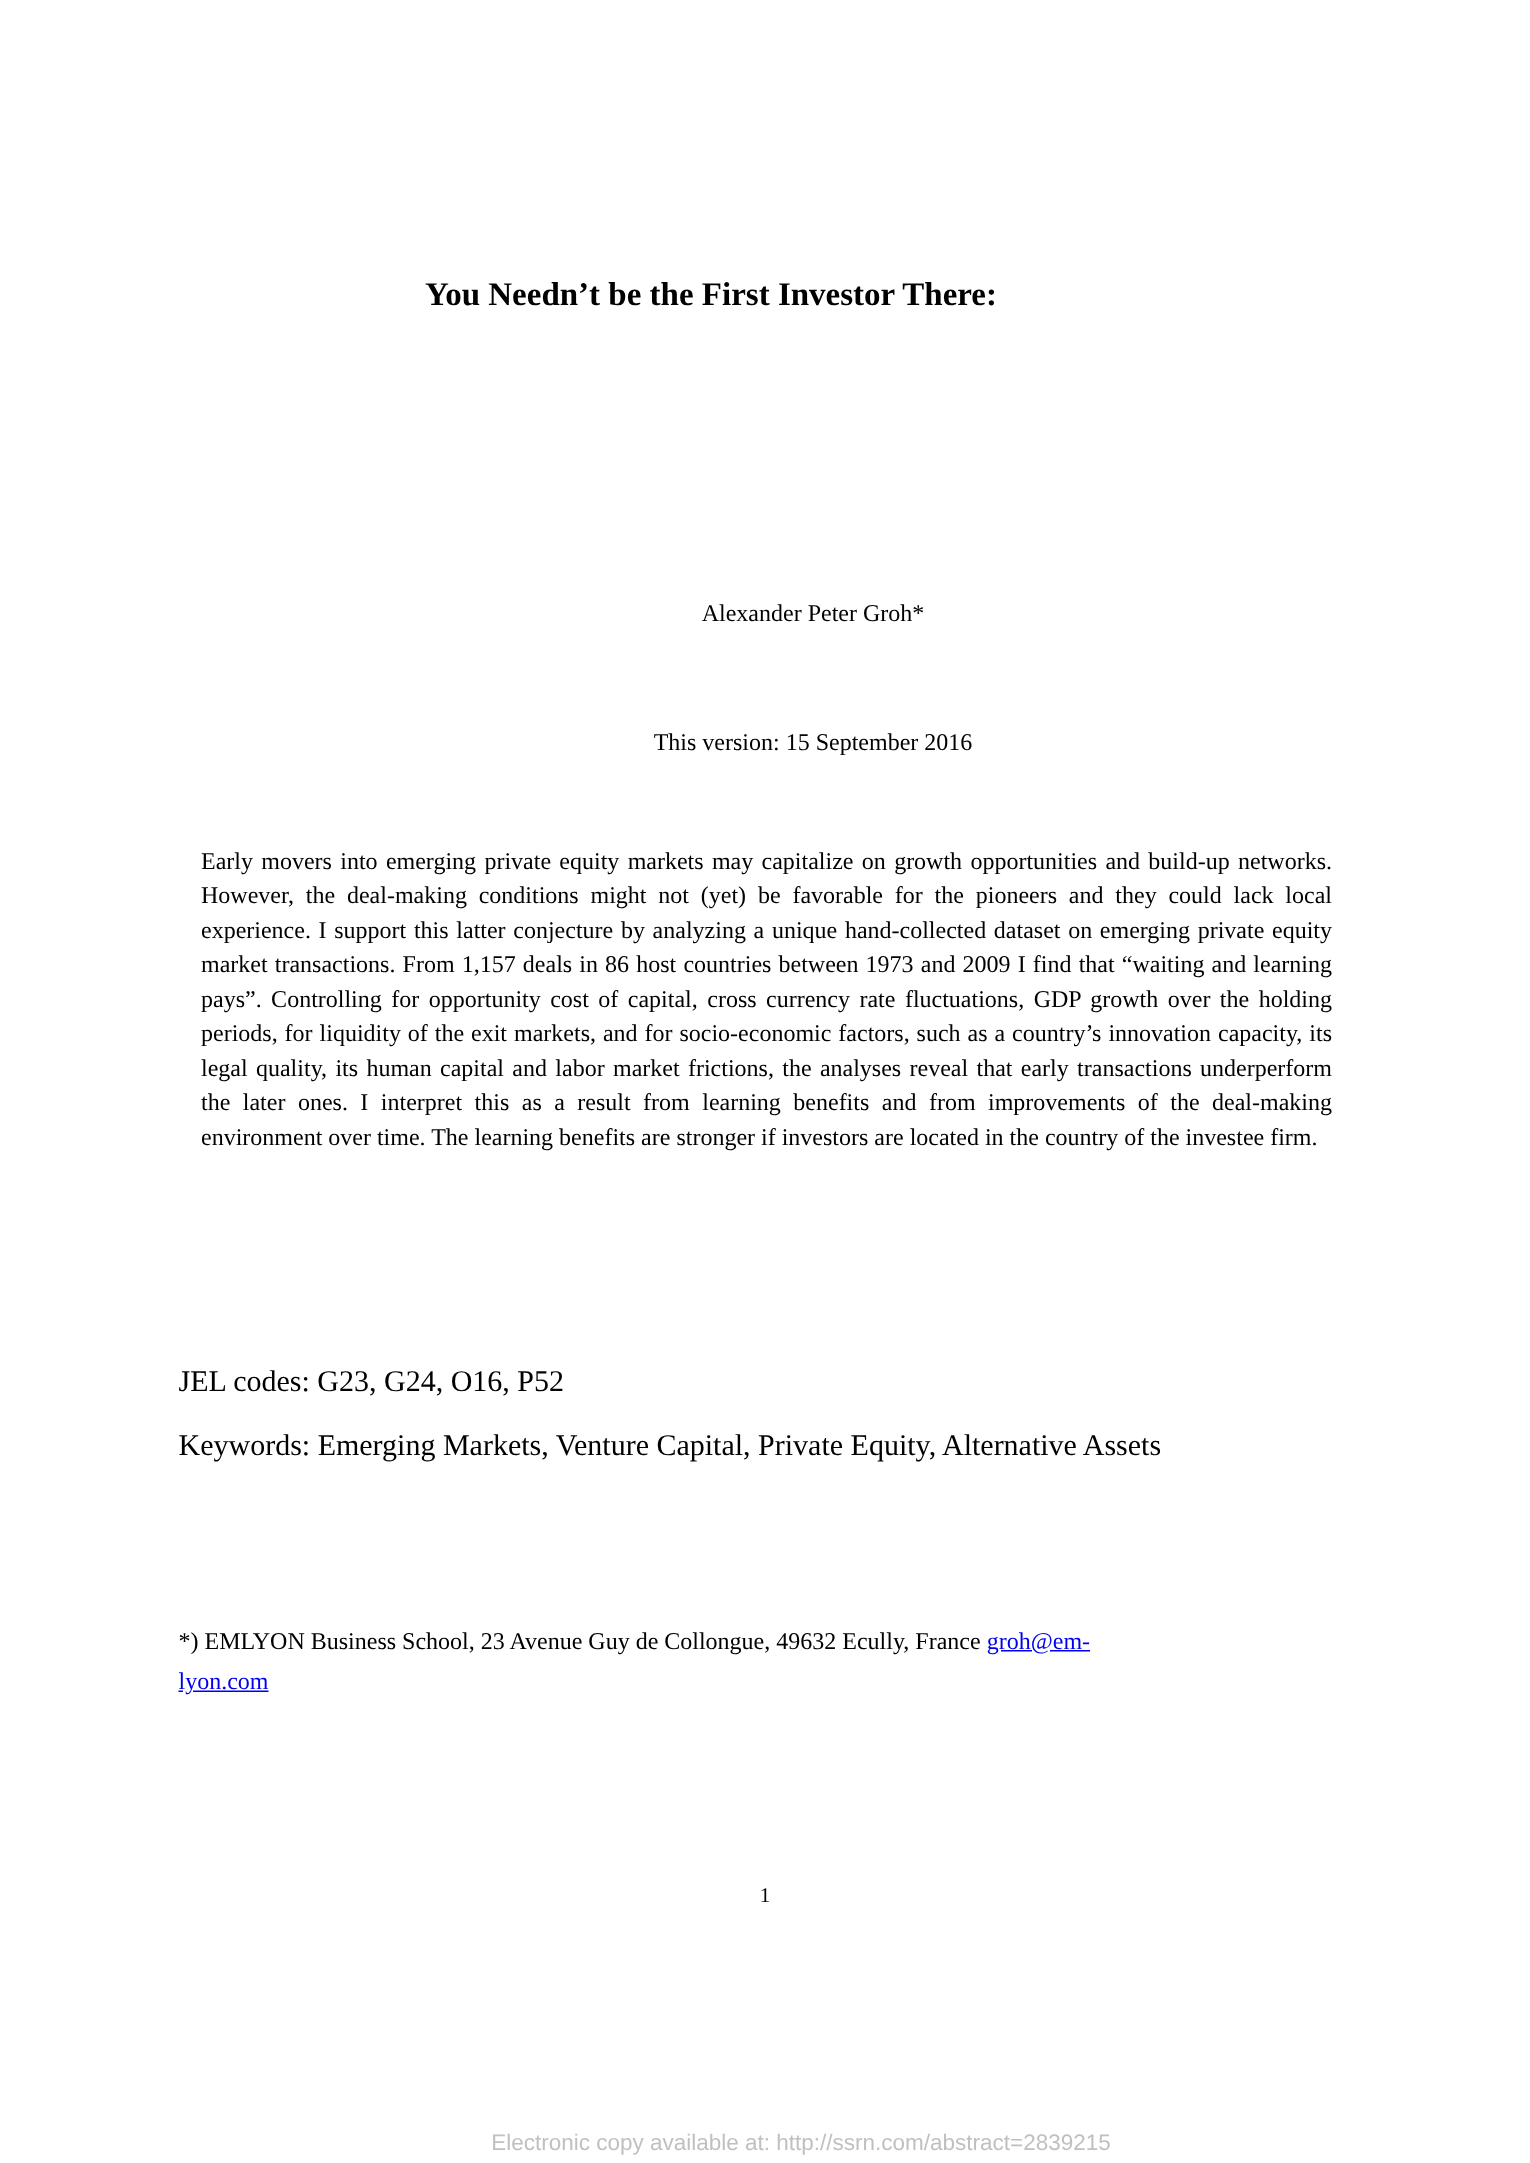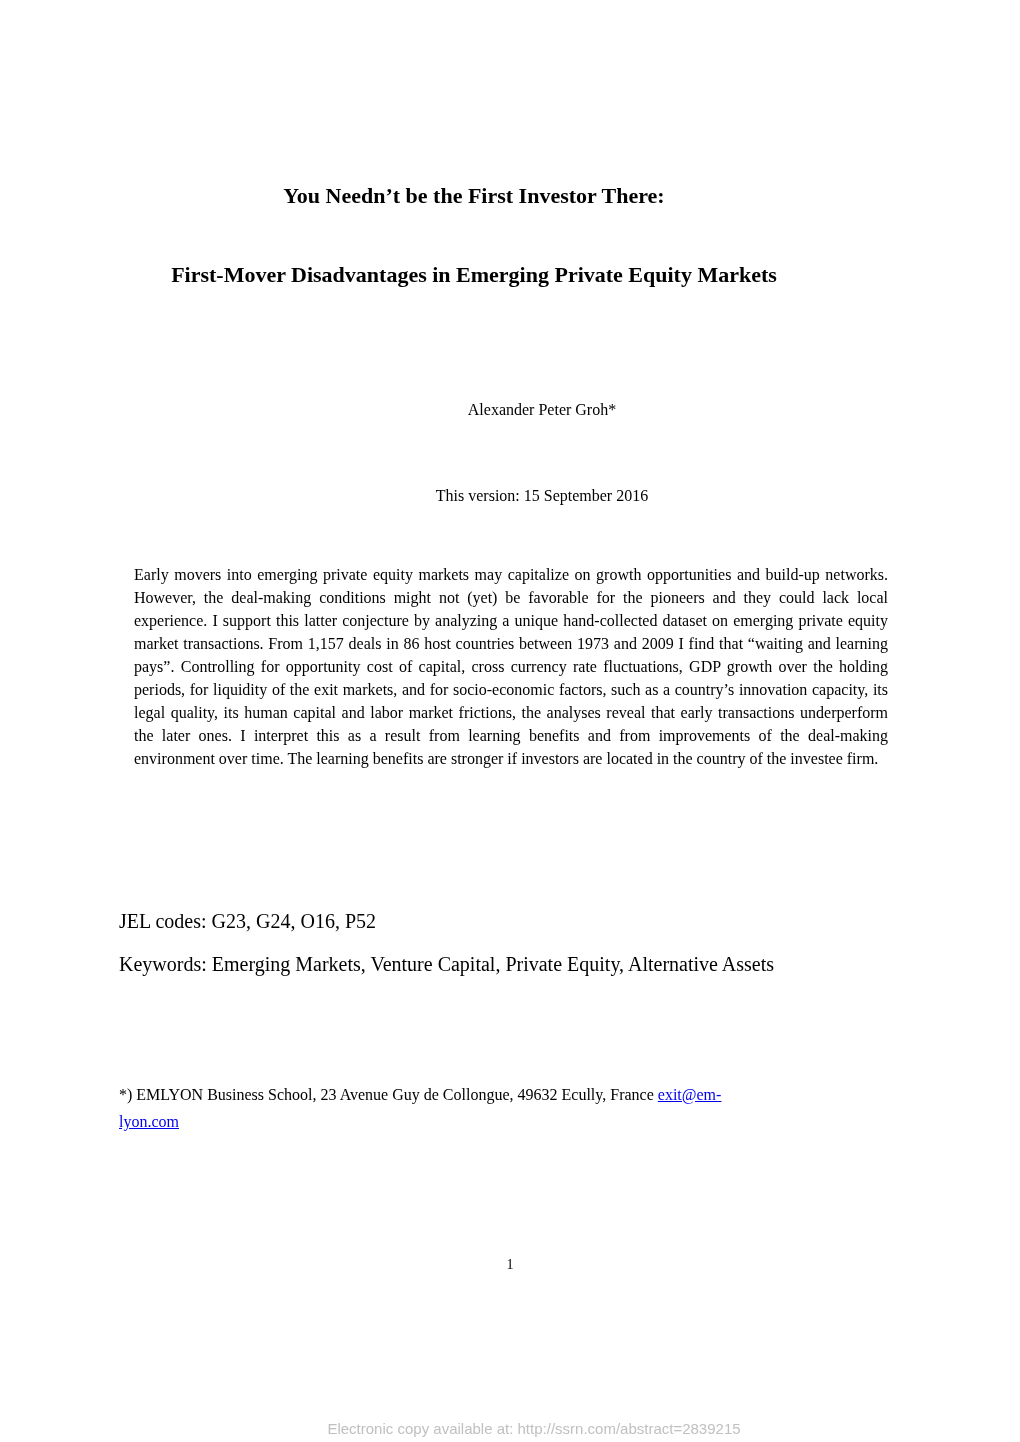--- a/index.html
+++ b/index.html
@@ -94,33 +94,32 @@
       color: #c0c0c0;
       padding-left: 24px;
     }
   </style>
 </head>
 <body>
 
 <div class="page">
 
   <div class="title t1">You Needn’t be the First Investor There:</div>
-  <div class="title t2">First-Mover Disadvantages in Emerging Private Equity Markets</div>
 
   <div class="centered author">Alexander Peter Groh*</div>
   <div class="centered version">This version: 15 September 2016</div>
 
   <div class="abstract-block">
     <p class="abstract-text">Early movers into emerging private equity markets may capitalize on growth opportunities and build-up networks. However, the deal-making conditions might not (yet) be favorable for the pioneers and they could lack local experience. I support this latter conjecture by analyzing a unique hand-collected dataset on emerging private equity market transactions. From 1,157 deals in 86 host countries between 1973 and 2009 I find that “waiting and learning pays”. Controlling for opportunity cost of capital, cross currency rate fluctuations, GDP growth over the holding periods, for liquidity of the exit markets, and for socio-economic factors, such as a country’s innovation capacity, its legal quality, its human capital and labor market frictions, the analyses reveal that early transactions underperform the later ones. I interpret this as a result from learning benefits and from improvements of the deal-making environment over time. The learning benefits are stronger if investors are located in the country of the investee firm.</p>
   </div>
 
   <div class="meta jel">JEL codes: G23, G24, O16, P52</div>
   <div class="meta keywords">Keywords: Emerging Markets, Venture Capital, Private Equity, Alternative Assets</div>
 
   <div class="affiliation">
-    <span>*) EMLYON Business School, 23 Avenue Guy de Collongue, 49632 Ecully, France </span><a class="email-link"><span>exit@em-</span><br><span>lyon.com</span></a>
+    <span>*) EMLYON Business School, 23 Avenue Guy de Collongue, 49632 Ecully, France </span><a class="email-link"><span>groh@em-</span><br><span>lyon.com</span></a>
   </div>
 
   <div class="page-number">1</div>
 
   <div class="ssrn-footer">Electronic copy available at: http://ssrn.com/abstract=2839215</div>
 
 </div>
 
 </body></html>

